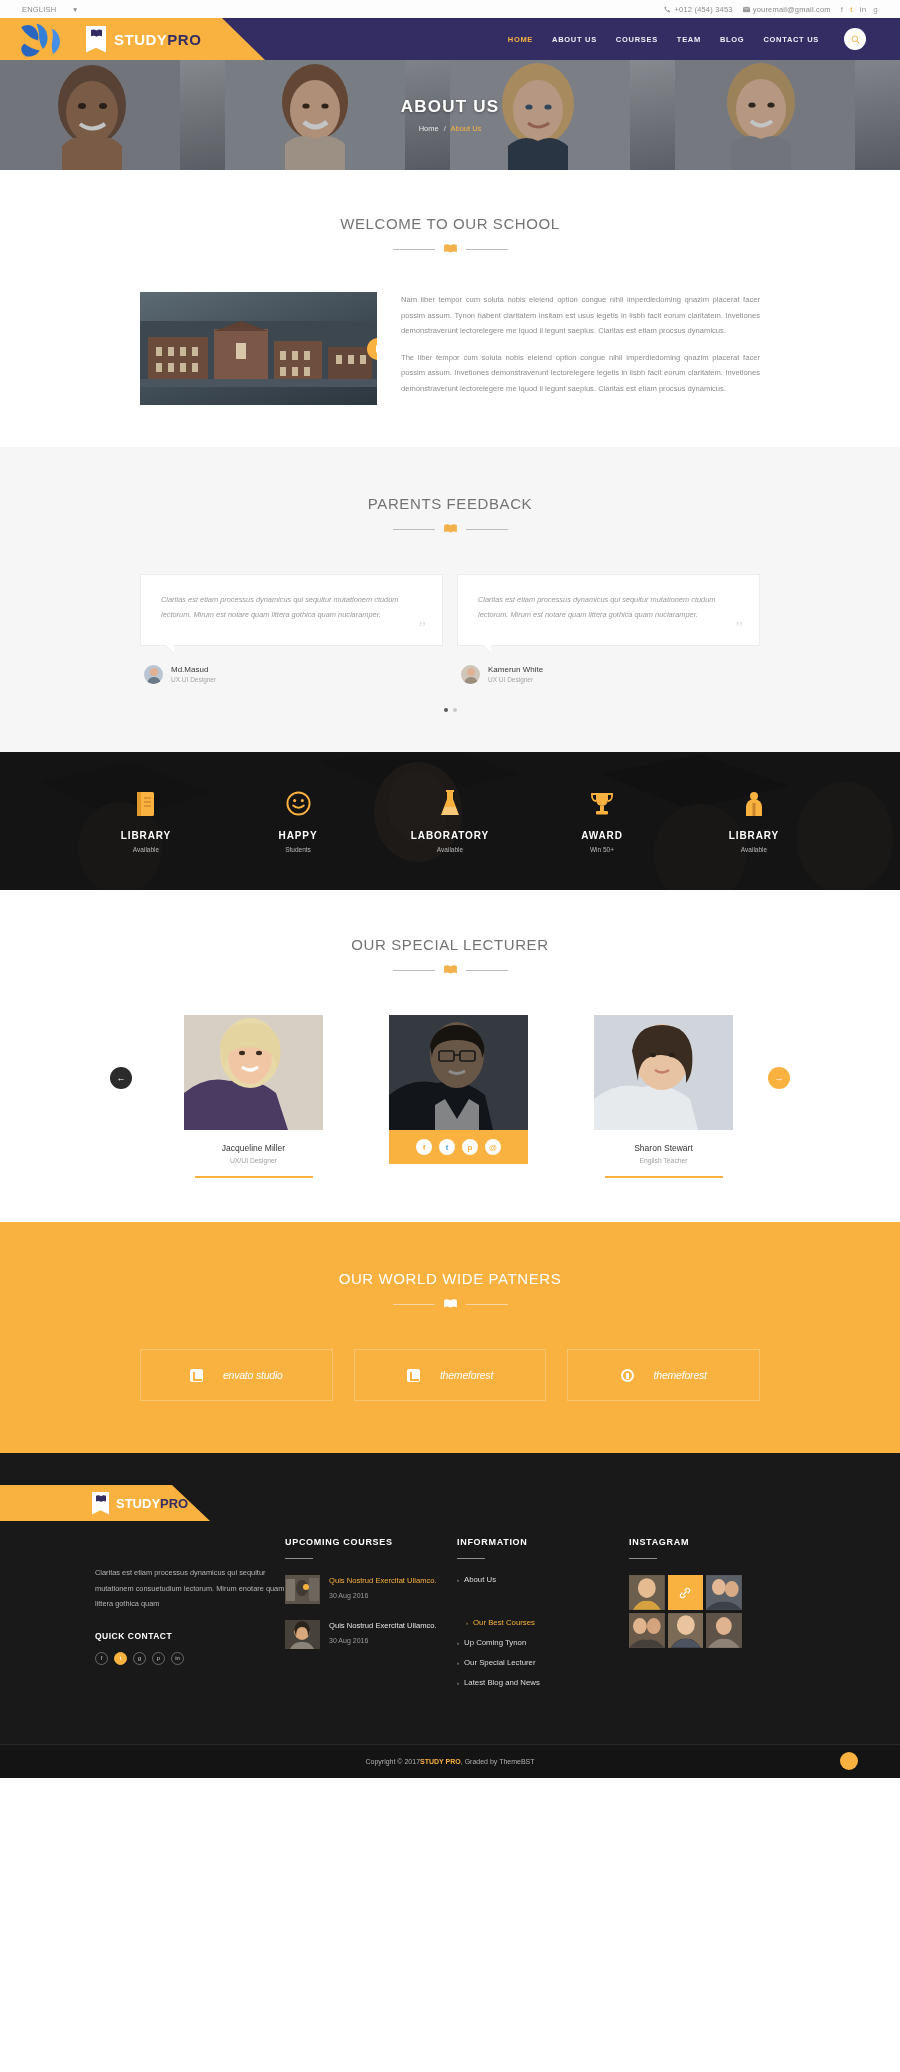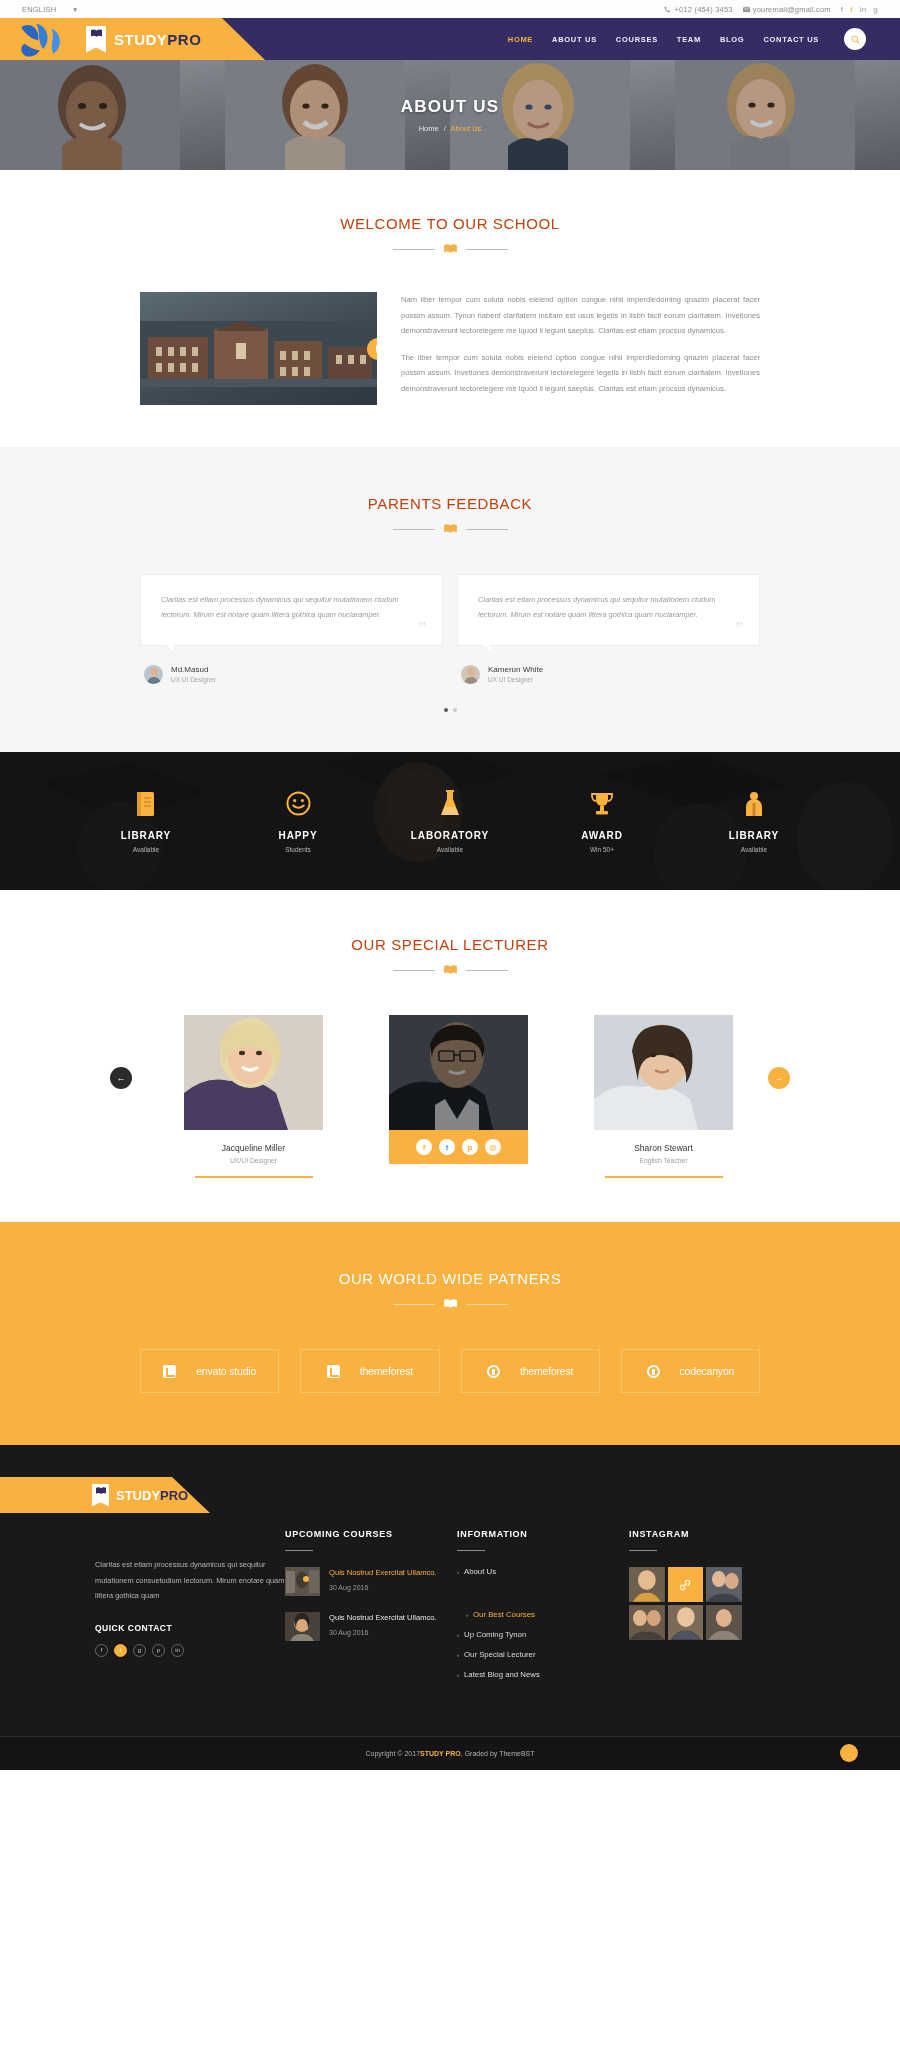--- a/index.html
+++ b/index.html
@@ -76,21 +76,21 @@
   .hero-title {
     color:#fff; font-size:17px; font-weight:bold; letter-spacing:1.2px;
     text-shadow:0 1px 3px rgba(0,0,0,.4);
   }
   .crumb { margin-top:7px; font-size:7.5px; color:#e6e6e6; }
   .crumb .sep { margin:0 3px; color:#ddd; }
   .crumb .cur { color:#f9b13f; }
 
   
   .sec-title {
-    text-align:center; font-size:15px; letter-spacing:.6px; color:#c2410c;
+    text-align:center; font-size:15px; letter-spacing:.6px; color:#737373;
     font-weight:normal;
   }
   .sec-deco { display:flex; align-items:center; justify-content:center; gap:9px; margin-top:12px; }
   .sec-deco .line { width:42px; height:1px; background:#bcbcbc; }
   .sec-deco .bk { color:#f2b14a; font-size:13px; line-height:1; }
 
   
   .welcome { padding:45px 0 40px; background:#fff; }
   .welcome-row {
     width:620px; margin:38px auto 0; display:flex; gap:24px; align-items:flex-start;
@@ -202,23 +202,23 @@
   .arrow.left { left:-30px; background:#2b2b2b; }
   .arrow.right { right:-30px; background:#f9b13f; }
 
   
   .partners { background:#f9b13f; padding:48px 0 52px; }
   .partners .sec-title { color:#fff; }
   .partners .sec-deco .line { background:#f6d6a6; }
   .partners .sec-deco .bk { color:#fff; }
   .plogos { width:620px; margin:40px auto 0; display:flex; gap:21px; }
   .plogo {
-    flex:1; height:44px; border:1px solid #f7c470; display:flex;
+    flex:1; height:52px; border:1px solid #f7c470; display:flex;
     align-items:center; justify-content:center; gap:20px;
-    color:#fff; font-size:10.5px; letter-spacing:-.2px;
+    color:#fff; font-size:10.5px; letter-spacing:-.2px;font-style:italic;
   }
   .plogo .mark {
     width:13px; height:13px; background:#fff; border-radius:2px; flex:none;
     position:relative; overflow:hidden;
   }
   .plogo .mark.circ { border-radius:50%; background:transparent; border:2px solid #fff; }
   .plogo .mark.circ:after {
     content:""; position:absolute; left:3px; top:2px; width:3px; height:6px;
     background:#fff;
   }
@@ -695,24 +695,20 @@
         <span>envato studio</span>
       </div>
       <div class="plogo">
         <span class="mark sq"></span>
         <span>themeforest</span>
       </div>
       <div class="plogo">
         <span class="mark circ"></span>
         <span>themeforest</span>
       </div>
-      <div class="plogo">
-        <span class="mark circ"></span>
-        <span>codecanyon</span>
-      </div>
     </div>
   </div>
 
   <div class="footer">
     <div class="f-logo-wrap">
       <div class="f-logo-badge">
         <svg width="10" height="8" viewBox="0 0 14 11">
             <path fill="#332d63" d="M0 1c2.5-1 5-1 7 .6C9 0 11.5 0 14 1v8c-2.5-1-5-1-7 .6C5 8 2.5 8 0 9z"></path>
           </svg>
       </div>

